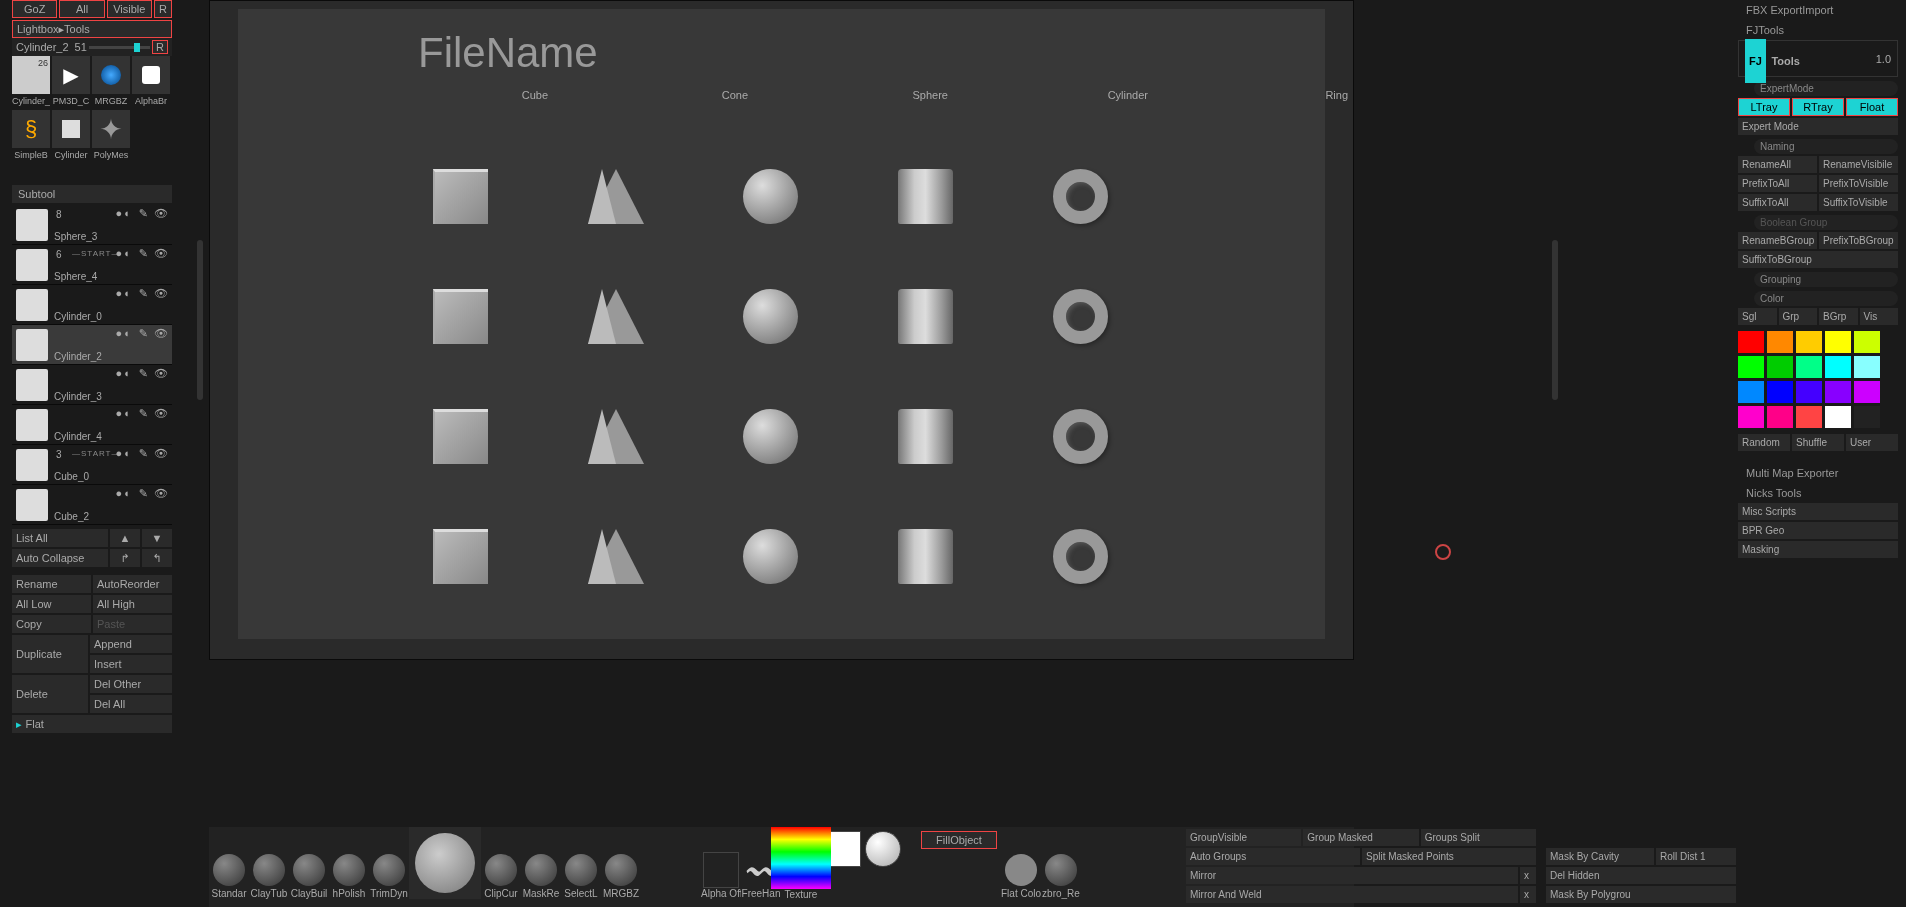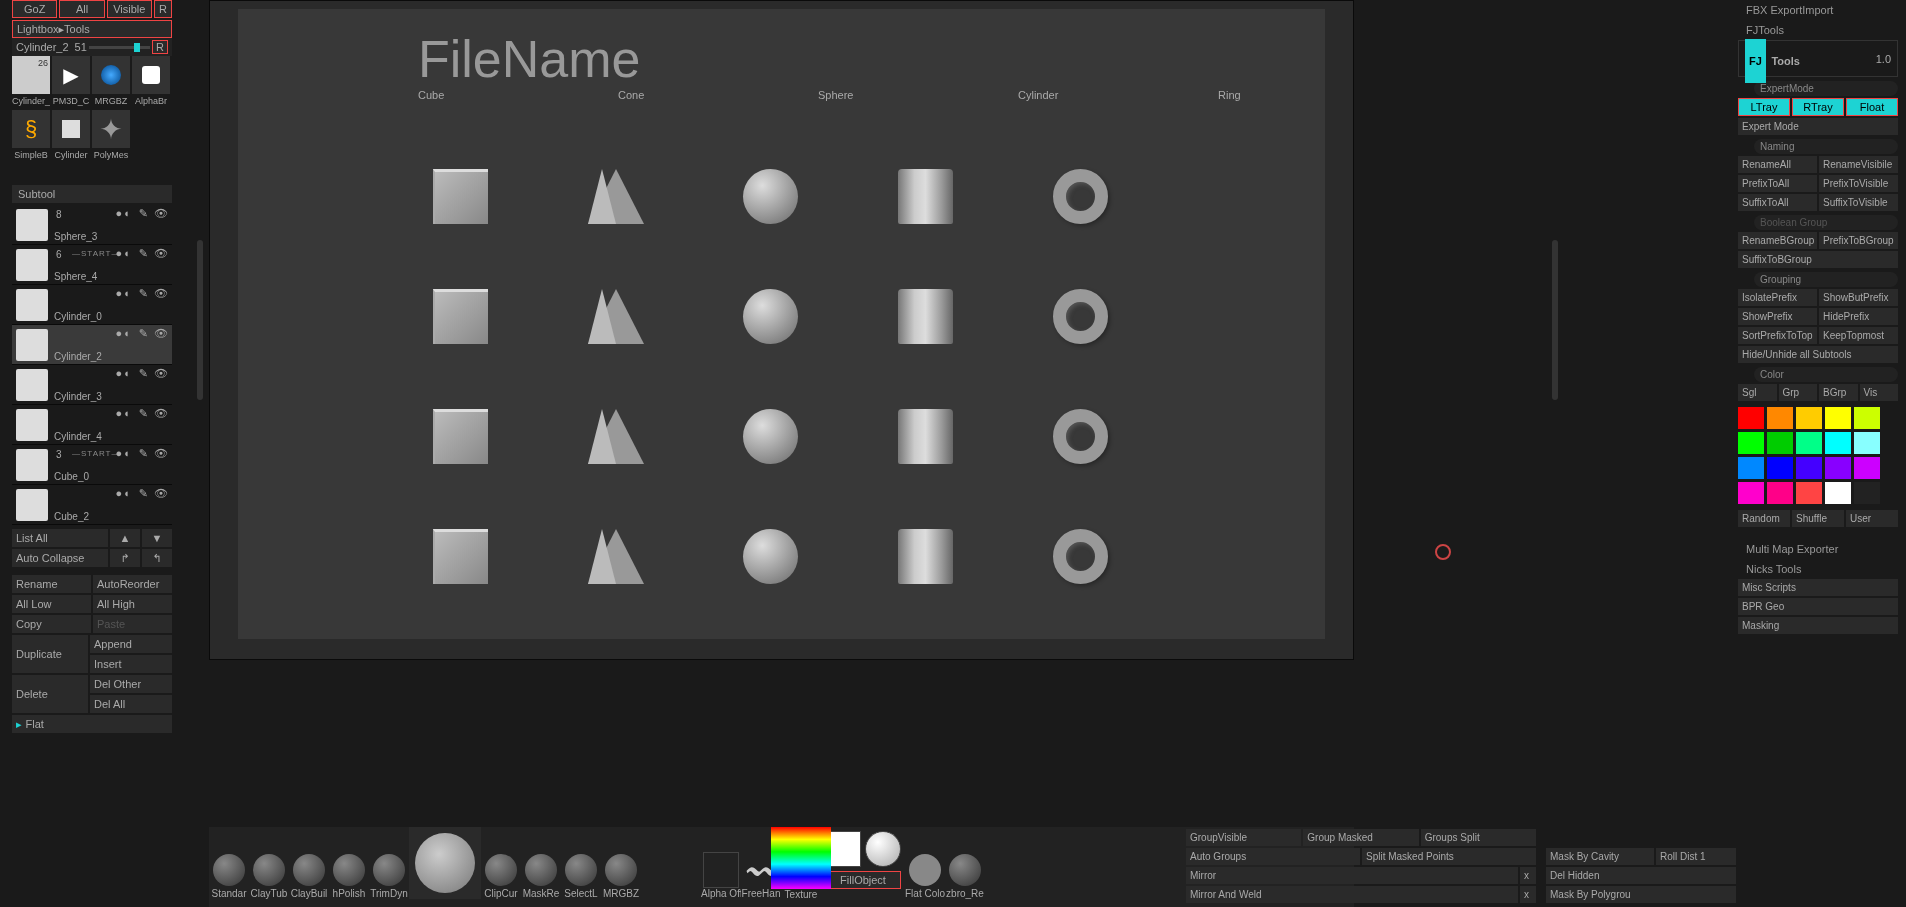--- a/index.html
+++ b/index.html
@@ -26,23 +26,23 @@
 .sub-name{position:absolute;left:42px;bottom:2px;font-size:10px}
 .sub-icons{position:absolute;right:4px;top:2px;display:flex;gap:2px;font-size:9px}
 .sub-num{position:absolute;left:44px;top:4px;font-size:10px}
 .start-tag{position:absolute;left:60px;top:4px;font-size:8px;letter-spacing:1px;color:#888}
 .subtool-btns{margin-top:4px}
 .btn-row{display:flex;gap:2px;margin-bottom:2px}
 .btn-row .bw{flex:1;background:#2a2a2a;padding:3px 4px;text-align:left;height:18px;display:flex;align-items:center;cursor:pointer}
 .btn-row .bw.dim{color:#555}
 .canvas{position:absolute;left:209px;top:0;width:1145px;height:660px;background:#2a2a2a;border:1px solid #0a0a0a}
 .canvas-inner{position:absolute;left:28px;top:8px;right:28px;bottom:20px;background:#383838}
-.fn-title{position:absolute;left:180px;top:20px;font-size:52px;color:#999;font-weight:300}
+.fn-title{position:absolute;left:180px;top:20px;font-size:42px;color:#999;font-weight:300}
 .headers{position:absolute;left:180px;top:80px;display:flex;gap:70px;font-size:38px;color:#999}
-.headers span{width:130px;text-align:left}
+.headers span{width:130px;text-align:right}
 .shape-grid{position:absolute;left:195px;top:160px}
 .shape-row{display:flex;gap:95px;margin-bottom:60px}
 .shape{width:60px;height:60px;position:relative}
 .sh-cube{width:55px;height:55px;background:linear-gradient(135deg,#bbb,#888);border-top:3px solid #ddd;border-left:2px solid #aaa}
 .sh-cone{width:0;height:0;border-left:28px solid transparent;border-right:28px solid transparent;border-bottom:55px solid #999;position:relative}
 .sh-cone::after{content:'';position:absolute;left:-28px;top:0;width:0;height:0;border-left:14px solid transparent;border-right:14px solid transparent;border-bottom:55px solid #bbb}
 .sh-sphere{width:55px;height:55px;border-radius:50%;background:radial-gradient(circle at 35% 30%,#ddd,#666)}
 .sh-cyl{width:55px;height:55px;background:linear-gradient(90deg,#777,#ccc 30%,#ddd 50%,#999 80%,#666);border-radius:4px 4px 2px 2px}
 .sh-ring{width:55px;height:55px;border-radius:50%;border:13px solid #999;background:#383838;box-shadow:inset 2px 2px 4px #555,2px 2px 4px rgba(0,0,0,.3)}
 .cursor{position:absolute;left:1225px;top:543px;width:16px;height:16px;border:2px solid #c44;border-radius:50%}
@@ -437,21 +437,21 @@
       <div class="brush-lbl">Alpha Off</div>
     </div>
   <div class="brush-item">
       <div style="font-size:28px;color:#ccc">〰</div>
       <div class="brush-lbl">FreeHan</div>
     </div>
   <div class="brush-item">
       <div class="color-picker"></div>
       <div class="brush-lbl">Texture</div>
     </div>
-  <div style="display:flex;flex-direction:column;gap:4px;padding:4px">
+  <div style="display:flex;flex-direction:row;gap:20px;padding:4px">
     <div style="display:flex;gap:4px">
         <div class="swatch-box" style="background:#fff"></div>
         <div class="swatch-box" style="background:radial-gradient(circle at 35% 30%,#fff,#aaa);border-radius:50%"></div>
       </div>
     <div class="btn" style="width:76px">FillObject</div>
   </div>
   <div style="display:flex;flex-direction:column">
     <div style="display:flex">
         <div class="brush-item">
           <div class="brush-ball" style="background:#888"></div>
@@ -529,29 +529,20 @@
     <div class="b">SuffixToAll</div>
       <div class="b">SuffixToVisible</div>
   </div>
   <div class="section-hdr" style="color:#555">Boolean Group</div>
   <div class="btn-grid">
     <div class="b">RenameBGroup</div>
       <div class="b">PrefixToBGroup</div>
     <div class="b full">SuffixToBGroup</div>
   </div>
   <div class="section-hdr">Grouping</div>
-  <div class="btn-grid">
-    <div class="b">IsolatePrefix</div>
-      <div class="b">ShowButPrefix</div>
-    <div class="b">ShowPrefix</div>
-      <div class="b">HidePrefix</div>
-    <div class="b">SortPrefixToTop</div>
-      <div class="b">KeepTopmost</div>
-    <div class="b full">Hide/Unhide all Subtools</div>
-  </div>
   <div class="section-hdr">Color</div>
   <div class="btn-grid">
     <div class="b" style="min-width:22%">Sgl</div>
     <div class="b" style="min-width:22%">Grp</div>
     <div class="b" style="min-width:22%">BGrp</div>
     <div class="b" style="min-width:22%">Vis</div>
   </div>
   <div class="color-grid" id="colorgrid">
       <div class="csw" style="background: rgb(255, 0, 0);"></div>
       <div class="csw" style="background: rgb(255, 136, 0);"></div>

